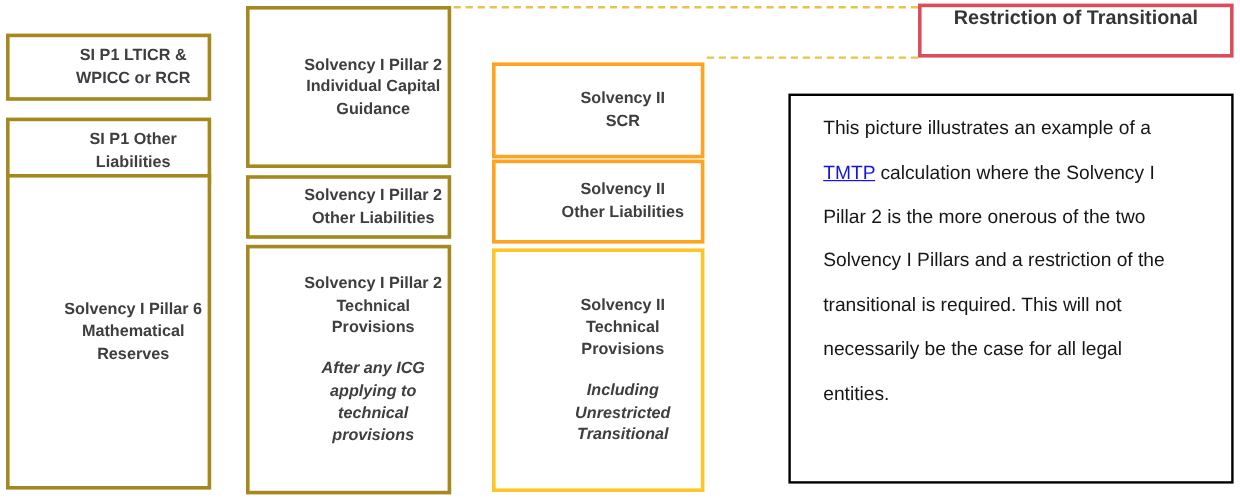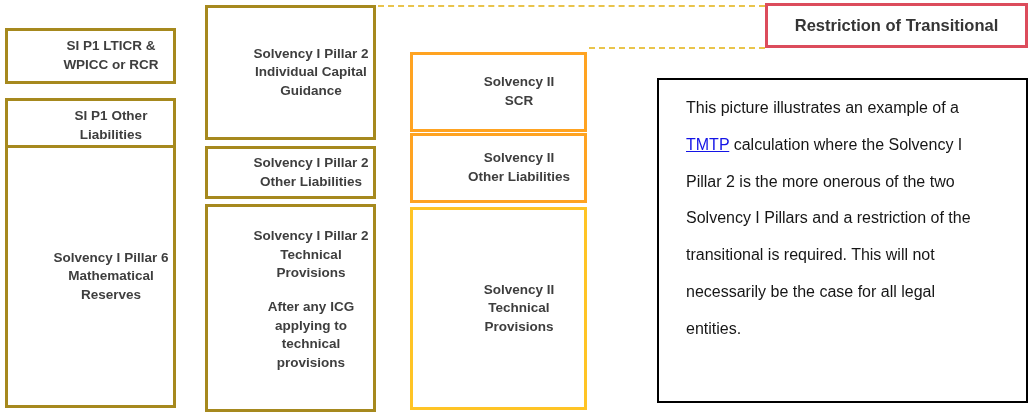--- a/index.html
+++ b/index.html
@@ -18,27 +18,27 @@
   .box{
     position:absolute;background:#fff;box-sizing:border-box;
     display:flex;flex-direction:column;align-items:center;justify-content:center;
     text-align:center;font-weight:bold;color:#3E3E3E;
     font-size:13.5px;line-height:1.38;padding-left:41px;
   }
   .box .lbl{white-space:pre-line;}
   .si{border:3px solid var(--si-border);}
   .sii{border:3px solid var(--sii-border);}
   .sii-y{border:3px solid var(--sii-transitional-border);}
-  .note-italic{margin-top:15px;white-space:pre-line;}
+  .note-italic{font-style:italic;margin-top:15px;white-space:pre-line;}
   .tp-start{justify-content:flex-start;padding-top:20px;}
   .dash{position:absolute;height:0;border-top:2px dashed var(--connector);}
   #callout{
     position:absolute;left:765px;top:3px;width:263px;height:45px;
     border:3px solid var(--callout-border);box-sizing:border-box;background:#fff;
-    display:flex;align-items:center;justify-content:center;
+    display:flex;justify-content:center;
     font-weight:bold;font-size:16.5px;color:#353535;
   }
   #textbox{
     position:absolute;left:657px;top:78px;width:371px;height:325px;
     border:2px solid #000;box-sizing:border-box;background:#fff;
     padding:10px 48px 10px 27px;
     font-size:16px;line-height:2.3;color:#161616;
   }
   #textbox a{color:var(--link);text-decoration:underline;cursor:pointer;font-size:inherit;}
 </style>
@@ -88,20 +88,23 @@
 SCR</div>
   </div>
   <div class="box sii" style="left:410px;top:133px;width:177px;height:70px;">
     <div class="lbl">Solvency II
 Other Liabilities</div>
   </div>
   <div class="box sii-y" style="left:410px;top:207px;width:177px;height:203px;">
     <div class="lbl">Solvency II
 Technical
 Provisions</div>
+    <div class="note-italic">Including
+Unrestricted
+Transitional</div>
   </div>
 
   <div id="callout">
     <span>Restriction of Transitional</span>
   </div>
 
   <div id="textbox"><span>This picture illustrates an example of a </span><a href="#">TMTP</a><span> calculation where the Solvency I Pillar 2 is the more onerous of the two Solvency I Pillars and a restriction of the transitional is required. This will not necessarily be the case for all legal entities.</span></div>
 
 </div>
 

